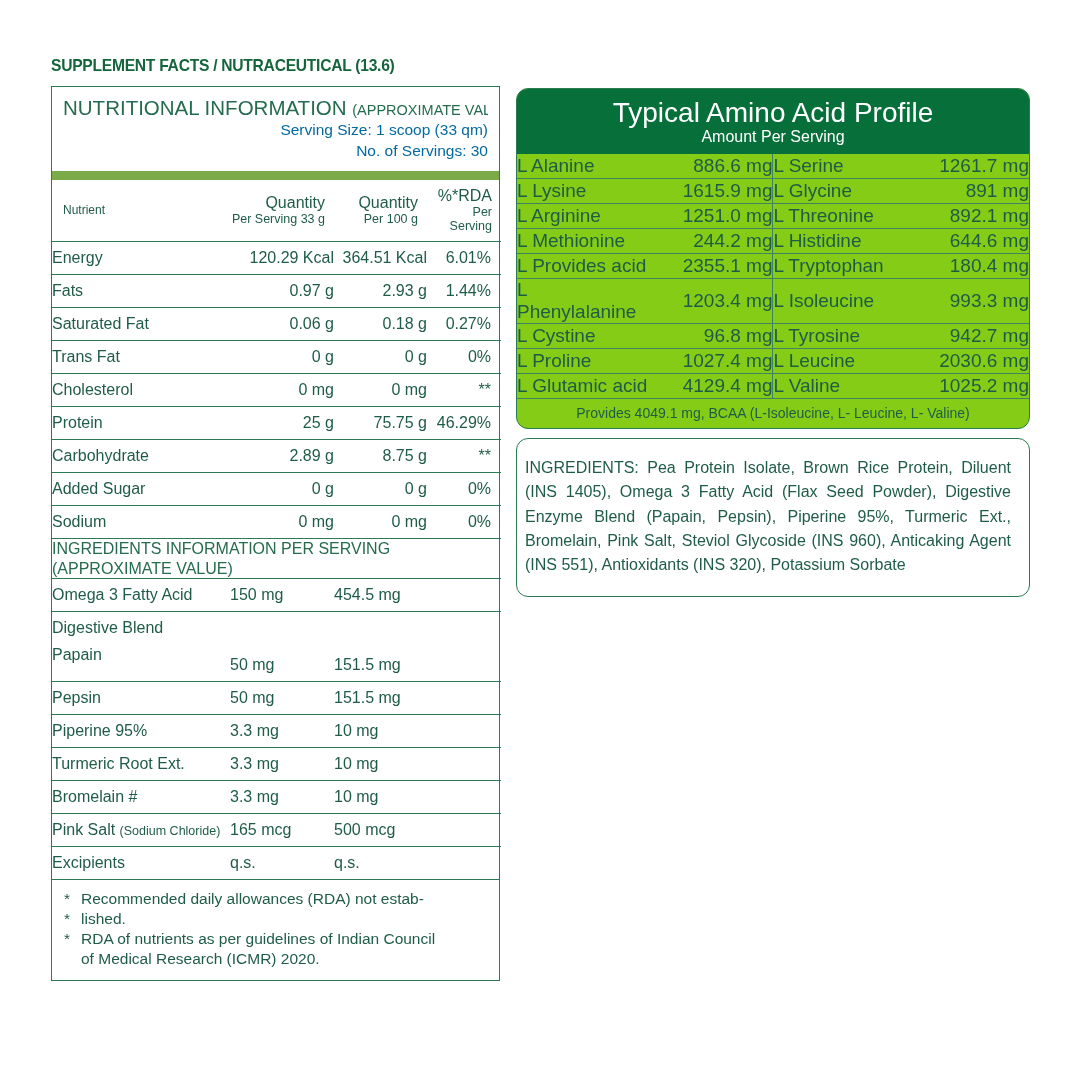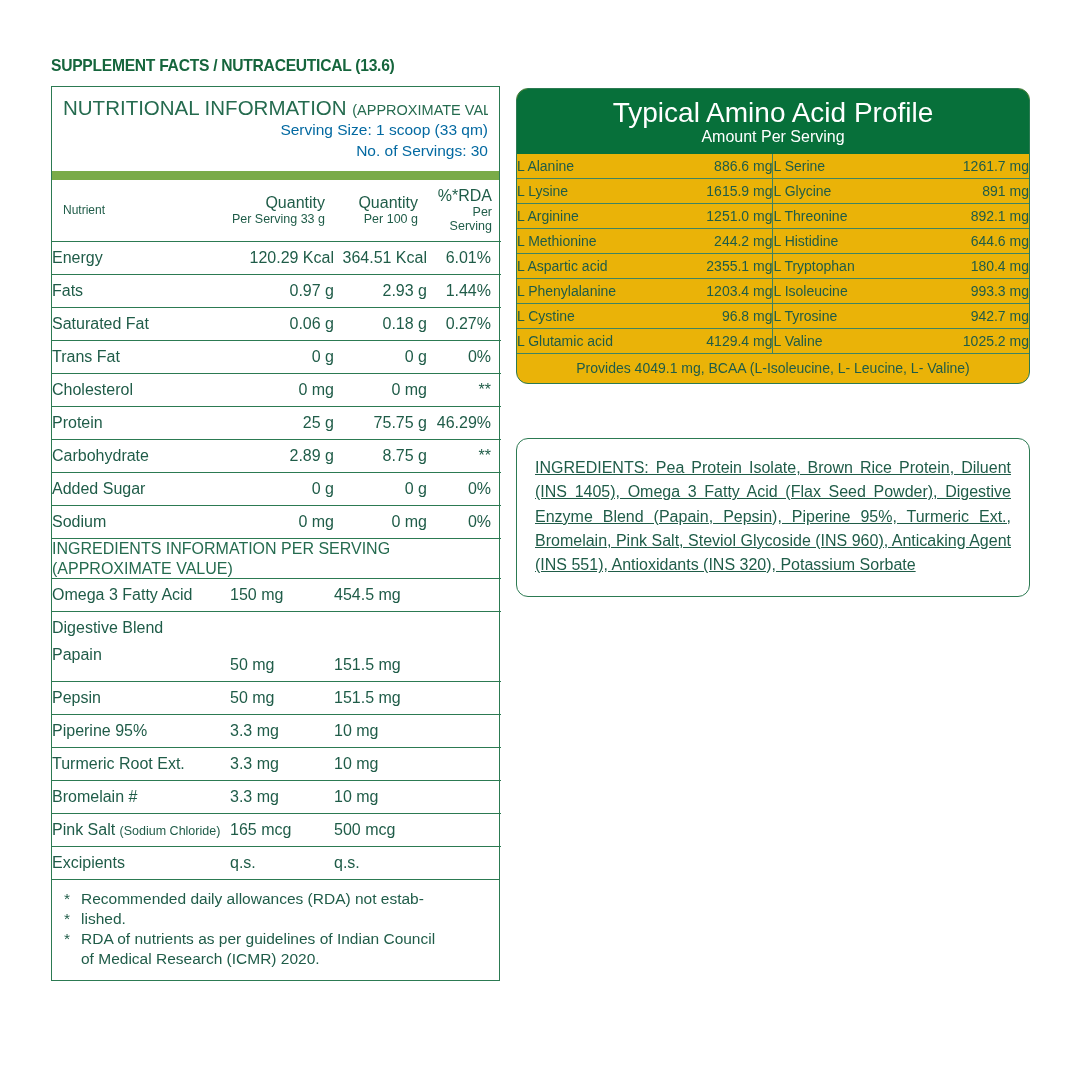--- a/index.html
+++ b/index.html
@@ -144,21 +144,21 @@
   
   #amino-panel {
     position: absolute;
     left: 516px;
     top: 88px;
     width: 514px;
     border: 1.4px solid #2c7a52;
     border-radius: 12px;
     box-sizing: border-box;
     overflow: hidden;
-    background: #eab308;
+    background: #84cc16;
   }
   #amino-header {
     background: #07703a;
     padding: 9px 0 8px 0;
     text-align: center;
     color: #ffffff;
   }
   #amino-title {
     font-size: 28px;
     line-height: 1.05;
@@ -168,21 +168,21 @@
     font-size: 16px;
     margin-top: 1px;
   }
   table.amino {
     border-collapse: collapse;
     width: 100%;
     table-layout: fixed;
   }
   table.amino td {
     border-top: 1px solid #3f8462;
-    font-size: 14px;
+    font-size: 19px;
     height: 24px;
     padding: 0;
     vertical-align: middle;
     color: #1f5c48;
   }
   table.amino tr:first-child td { border-top: none; }
   td.a-name { padding-left: 12px; text-align: left; }
   td.a-val { text-align: right; padding-right: 11px; }
   td.a-val.mid { border-right: 1px solid #3f8462; }
   #amino-footer {
@@ -193,22 +193,21 @@
   }
 
   #ingredients-panel {
     position: absolute;
     left: 516px;
     top: 438px;
     width: 514px;
     border: 1.4px solid #2c7a52;
     border-radius: 12px;
     box-sizing: border-box;
-    padding: 17px 18px 18px 18px;
-    text-decoration: underline;
+    padding: 17px 18px 18px 8px;
   }
   #ingredients-text {
     font-size: 16px;
     line-height: 1.52;
     text-align: justify;
     color: #1f5c48;
   }
 </style>
 </head>
 <body>
@@ -430,38 +429,44 @@
           <td class="a-name">L Threonine</td>
           <td class="a-val">892.1 mg</td>
         </tr>
       <tr>
           <td class="a-name">L Methionine</td>
           <td class="a-val mid">244.2 mg</td>
           <td class="a-name">L Histidine</td>
           <td class="a-val">644.6 mg</td>
         </tr>
       <tr>
-          <td class="a-name">L Aspartic acid</td>
+          <td class="a-name">L Provides acid</td>
           <td class="a-val mid">2355.1 mg</td>
           <td class="a-name">L Tryptophan</td>
           <td class="a-val">180.4 mg</td>
         </tr>
       <tr>
           <td class="a-name">L Phenylalanine</td>
           <td class="a-val mid">1203.4 mg</td>
           <td class="a-name">L Isoleucine</td>
           <td class="a-val">993.3 mg</td>
         </tr>
       <tr>
           <td class="a-name">L Cystine</td>
           <td class="a-val mid">96.8 mg</td>
           <td class="a-name">L Tyrosine</td>
           <td class="a-val">942.7 mg</td>
         </tr>
       <tr>
+          <td class="a-name">L Proline</td>
+          <td class="a-val mid">1027.4 mg</td>
+          <td class="a-name">L Leucine</td>
+          <td class="a-val">2030.6 mg</td>
+        </tr>
+      <tr>
           <td class="a-name">L Glutamic acid</td>
           <td class="a-val mid">4129.4 mg</td>
           <td class="a-name">L Valine</td>
           <td class="a-val">1025.2 mg</td>
         </tr>
     </tbody>
   </table>
   <div id="amino-footer">Provides 4049.1 mg, BCAA (L-Isoleucine, L- Leucine, L- Valine)</div>
 </div>
 

